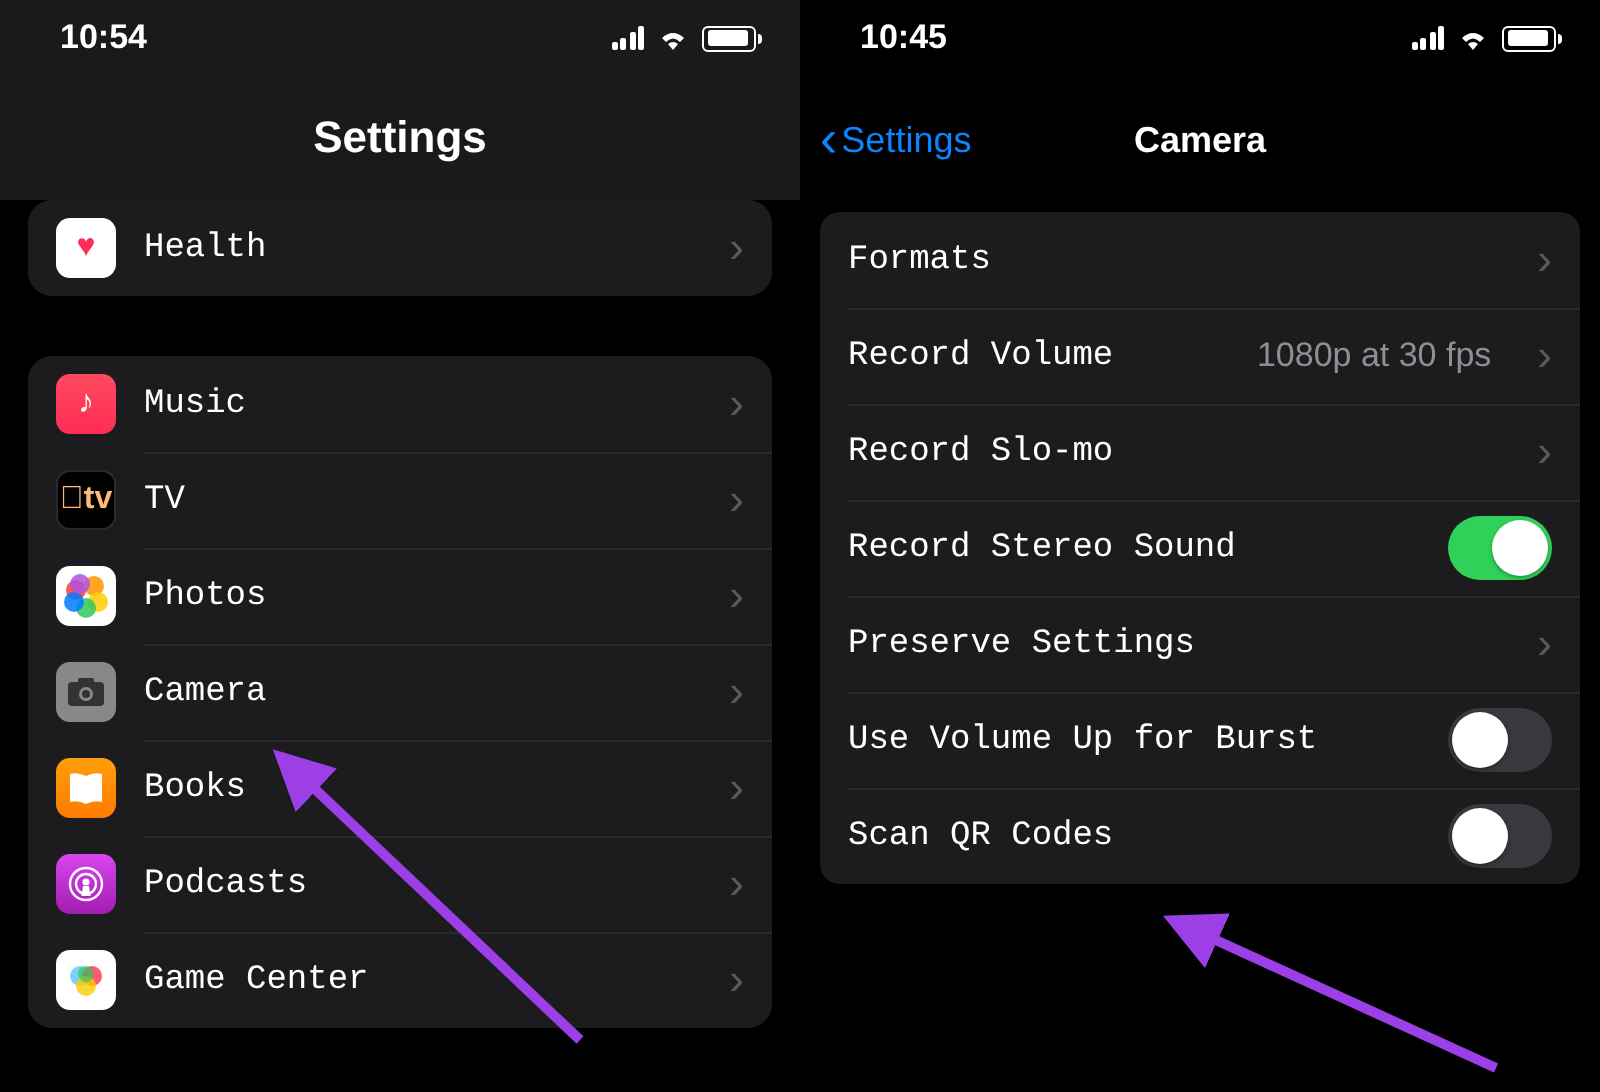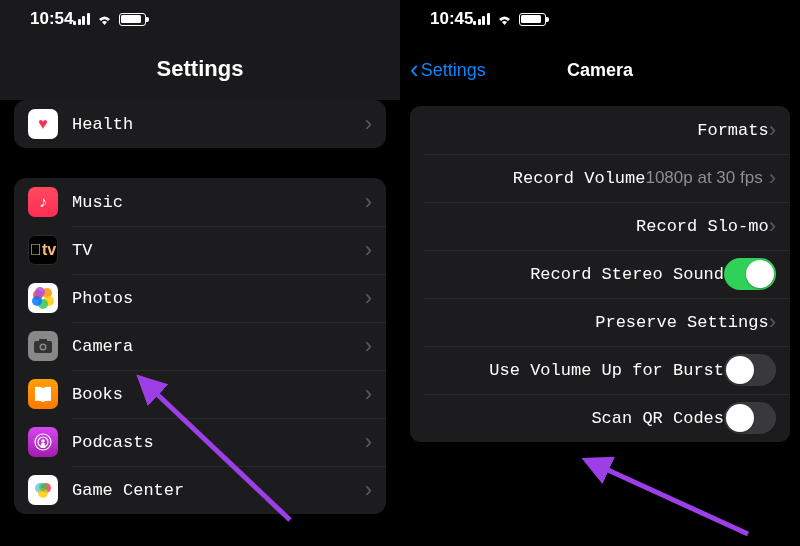--- a/index.html
+++ b/index.html
@@ -16,20 +16,21 @@
     width: 400px;
     height: 546px;
     background: #000;
     position: relative;
     overflow: hidden;
   }
   .status-bar {
     height: 38px;
     display: flex;
     align-items: center;
+    justify-content: space-between;
     padding: 0 22px 0 30px;
     font-size: 17px;
     font-weight: 600;
   }
   .phone-left .status-bar,
   .phone-left .big-title { background: #1a1a1c; }
   .status-icons { display: flex; align-items: center; gap: 6px; }
   .bars { display: inline-flex; align-items: flex-end; gap: 1.5px; height: 12px; }
   .bars span { width: 3px; background: #fff; border-radius: 1px; }
   .bars span:nth-child(1){height:4px} .bars span:nth-child(2){height:6px}
@@ -43,21 +44,21 @@
   .nav-bar { display:flex; align-items:center; height:44px; padding:0 10px; margin-top:10px; }
   .nav-back { color:#0a84ff; display:flex; align-items:center; font-size:18px; gap:2px; }
   .nav-back .chev { font-size: 26px; line-height: 1; margin-top:-3px; font-weight:400; }
   .nav-title { position:absolute; left:0; right:0; text-align:center; font-size:18px; font-weight:600; pointer-events:none; }
   .group {
     background: #1c1c1e;
     border-radius: 12px;
     margin: 0 14px 30px 14px;
     overflow: hidden;
   }
-  .phone-right .group { border-radius: 10px; margin: 14px 10px 0 10px; text-align: right; }
+  .phone-right .group { border-radius: 10px; margin: 14px 10px 0 10px; }
   .row {
     display: flex;
     align-items: center;
     min-height: 48px;
     padding: 0 14px 0 14px;
     position: relative;
   }
   .row + .row::before {
     content: "";
     position: absolute;
@@ -68,21 +69,21 @@
   .phone-right .row + .row::before { left: 14px; }
   .row .icon {
     width: 30px; height: 30px;
     border-radius: 7px;
     margin-right: 14px;
     display:flex; align-items:center; justify-content:center;
     font-size: 16px;
     flex-shrink: 0;
   }
   .row .label { font-size: 17px; flex: 1; color: #fff; font-family: Liberation Mono, monospace; }
-  .row .value { font-size: 17px; color: #8e8e93; margin-right: 6px; }
+  .row .value { font-size: 17px; color: #8e8e93; margin-right: 23px; }
   .row .chevron { color: #5a5a5e; font-size: 22px; font-weight: 300; }
   .toggle {
     width: 52px; height: 32px; border-radius: 16px;
     position: relative; flex-shrink:0;
   }
   .toggle.on { background: #30d158; }
   .toggle.off { background: #39393d; }
   .toggle::after {
     content:""; position:absolute; top:2px; width:28px; height:28px;
     background:#fff; border-radius:50%;

